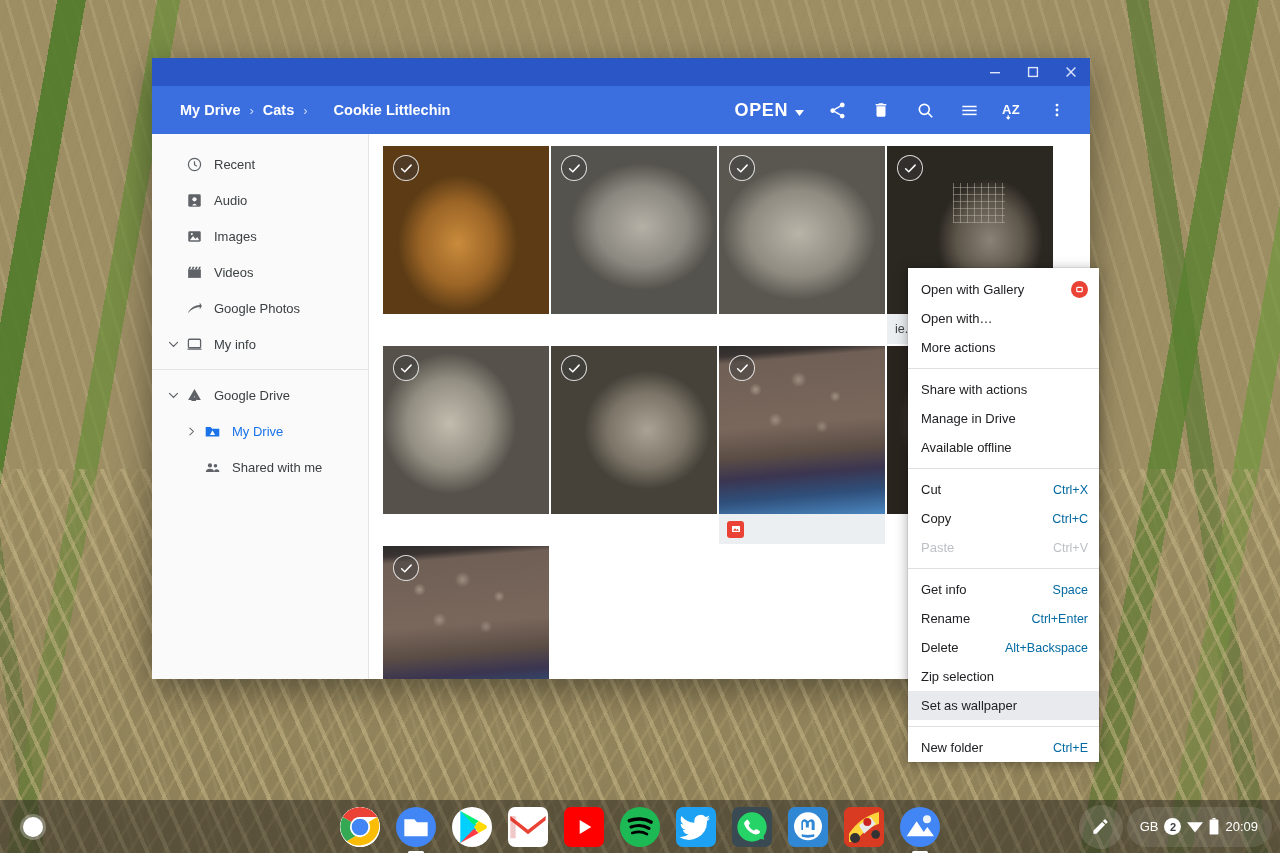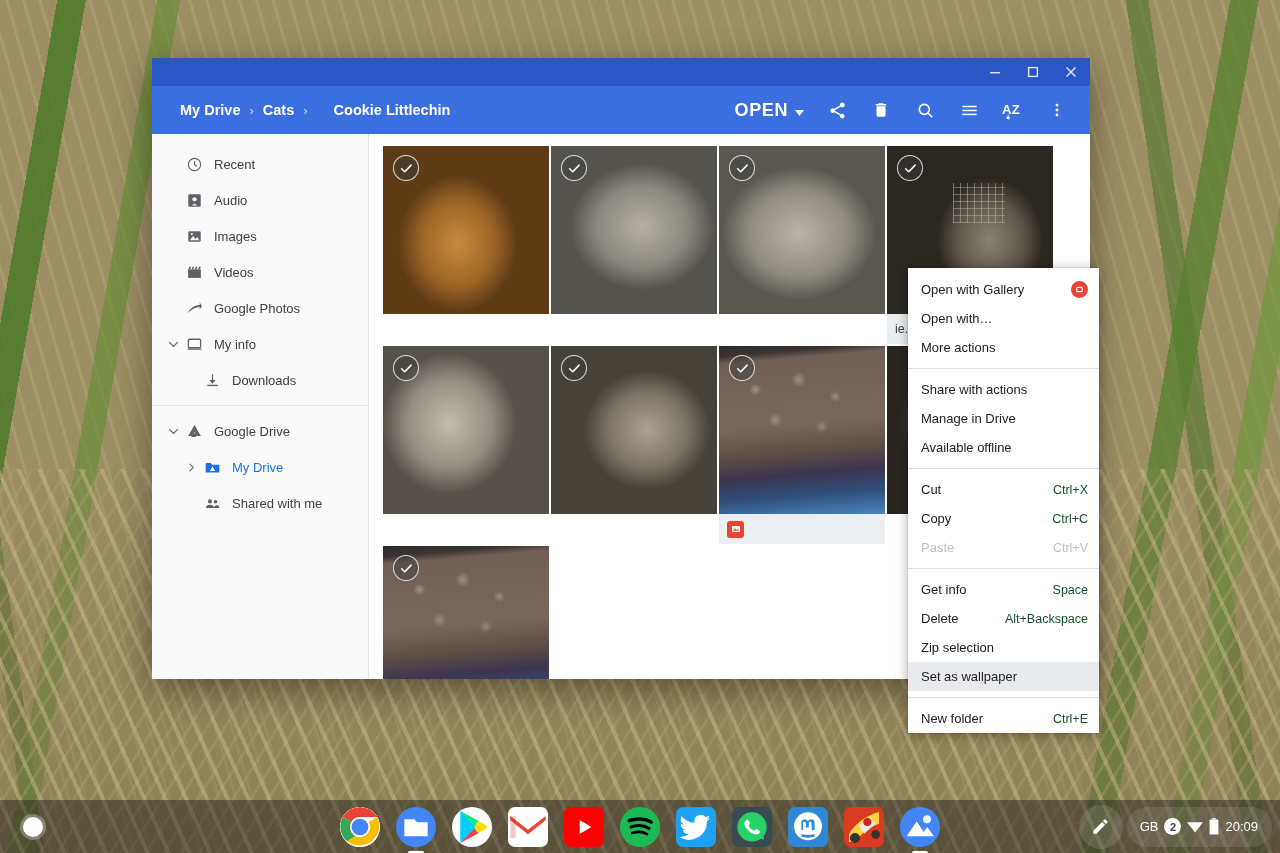--- a/index.html
+++ b/index.html
@@ -207,21 +207,21 @@
     box-shadow: 0 2px 12px rgba(0,0,0,.34), 0 0 0 1px rgba(0,0,0,.06);
     padding: 7px 0 0;
     z-index: 40;
     font-size: 13px; color: #202124; margin-top: 8px;
   }
   .mi {
     height: 29px; display: flex; align-items: center;
     padding: 0 11px 0 13px; white-space: nowrap;
   }
   .mi .mlbl { flex: 1; }
-  .mi .mkey { color: #14532d; font-size: 12.5px; padding-left: 14px; }
+  .mi .mkey { color: #0369a1; font-size: 12.5px; padding-left: 14px; }
   .mi.disabled .mlbl, .mi.disabled .mkey { color: #bdc1c6; }
   .mi.hover { background: #e8eaed; }
   .mi .appicon {
     width: 17px; height: 17px; border-radius: 50%;
     background: #ea4335; display: flex; align-items: center; justify-content: center;
     flex: 0 0 17px;
   }
   .mi .appicon svg { display: block; }
   .msep { height: 1px; background: #e0e0e0; margin: 6px 0; }
 
@@ -426,30 +426,20 @@
             </svg>
           </span>
           <span class="ico">
             <svg width="17" height="17" viewBox="0 0 24 24">
               <rect x="3.4" y="4.6" width="17.2" height="12" rx="1.6" fill="none" stroke="currentColor" stroke-width="1.8"></rect>
               <rect x="1.8" y="17.6" width="20.4" height="1.8" rx=".9" fill="currentColor"></rect>
             </svg>
           </span>
           <span class="lbl">My info</span>
         </div>
-        <div class="nav-item indent1">
-          <span class="tw"></span>
-          <span class="ico">
-            <svg width="17" height="17" viewBox="0 0 24 24">
-              <path d="M11.1 3h1.8v8.4h3.5L12 16.6 7.6 11.4h3.5z" fill="currentColor"></path>
-              <rect x="4.6" y="18" width="14.8" height="1.9" fill="currentColor"></rect>
-            </svg>
-          </span>
-          <span class="lbl">Downloads</span>
-        </div>
         <div class="nav-sep"></div>
         <div class="nav-item">
           <span class="tw">
             <svg width="15" height="15" viewBox="0 0 24 24">
               <path d="M5.6 8.6 L12 15 L18.4 8.6" fill="none" stroke="currentColor" stroke-width="1.9" stroke-linecap="round"></path>
             </svg>
           </span>
           <span class="ico">
             <svg width="17" height="17" viewBox="0 0 24 24">
               <path d="M12 2.8 L21 18.4 L15.2 18.4 L12 12.8 L8.8 18.4 L3 18.4 Z M7.2 19.6 L10.2 14.4 L16.8 14.4 L13.8 19.6 Z" fill="currentColor"></path>
@@ -622,20 +612,24 @@
         <span class="mkey">Ctrl+C</span>
       </div>
       <div class="mi disabled">
         <span class="mlbl">Paste</span>
         <span class="mkey">Ctrl+V</span>
       </div>
       <div class="msep"></div>
       <div class="mi">
         <span class="mlbl">Get info</span>
         <span class="mkey">Space</span>
+      </div>
+      <div class="mi">
+        <span class="mlbl">Rename</span>
+        <span class="mkey">Ctrl+Enter</span>
       </div>
       <div class="mi">
         <span class="mlbl">Delete</span>
         <span class="mkey">Alt+Backspace</span>
       </div>
       <div class="mi">
         <span class="mlbl">Zip selection</span>
       </div>
       <div class="mi hover">
         <span class="mlbl">Set as wallpaper</span>

